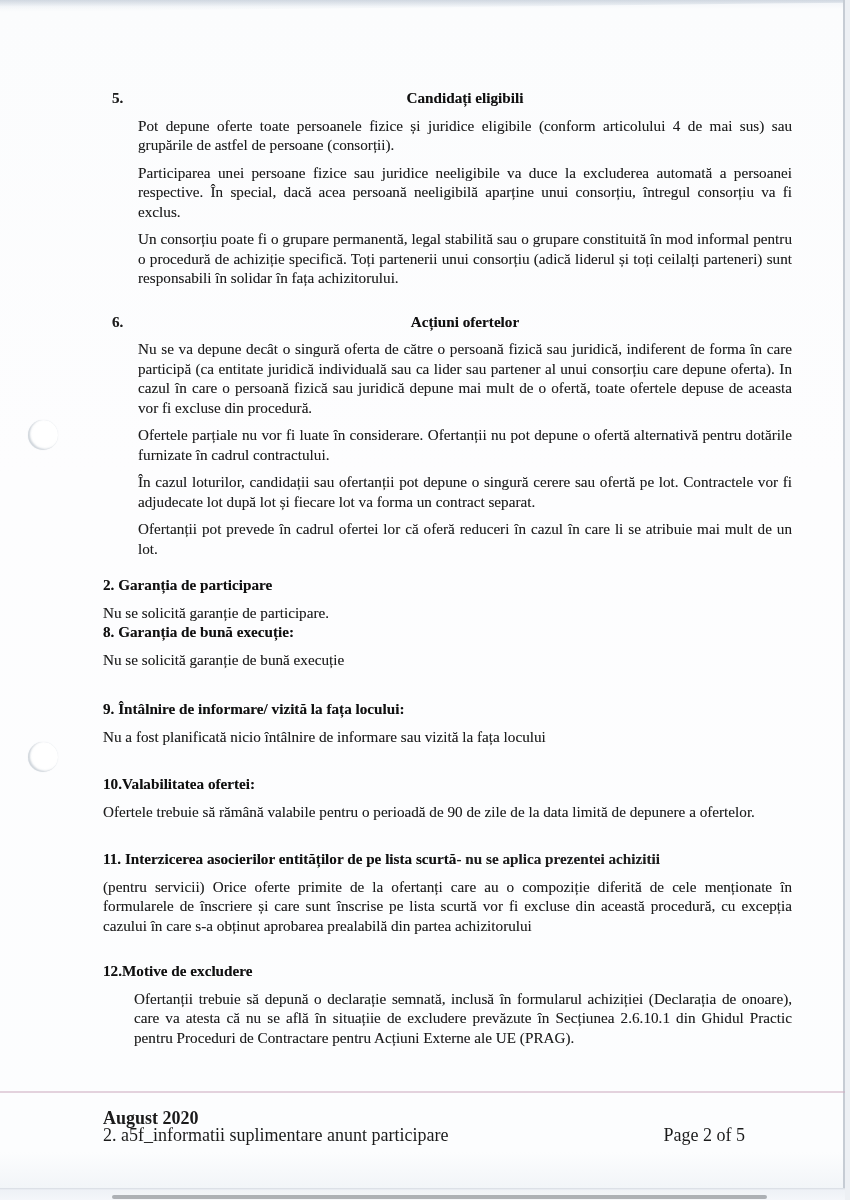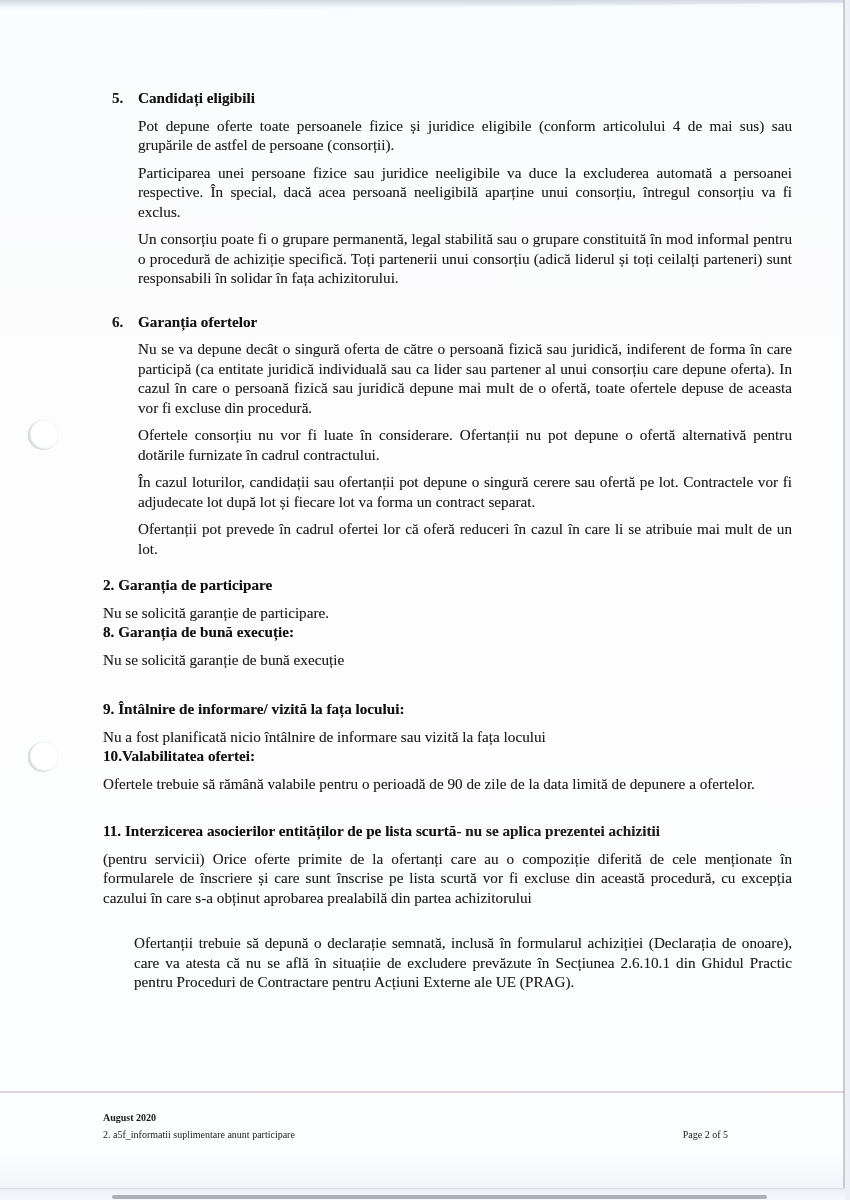--- a/index.html
+++ b/index.html
@@ -57,36 +57,36 @@
   }
   .sec{margin:0;}
   .sec-head{font-weight:bold;color:#101010;}
   .sec-suffix{font-weight:bold;color:#1d1d1d;}
   .para{margin:8px 0 0 0;text-align:justify;}
   .para.indent{margin-left:31px;}
 
   
   .sec.hanging{margin-left:9px;position:relative;}
   .sec.hanging .sec-num{position:absolute;left:0;top:0;font-weight:bold;}
-  .sec.hanging .sec-head{margin-left:26px;}
+  .sec.hanging .sec-head{margin-left:26px;text-align:center;}
   .sec.hanging .hang-body{margin-left:26px;}
 
   
   [data-name="section-numarul-ofertelor"]{margin-top:24px;}
   [data-name="section-garantia-participare"]{margin-top:17px;}
   [data-name="section-garantia-buna-executie"]{}
   [data-name="section-intalnire-informare"]{margin-top:30px;}
-  [data-name="section-valabilitatea-ofertei"]{}
+  [data-name="section-valabilitatea-ofertei"]{margin-top:28px;}
   [data-name="section-interzicerea-asocierilor"]{margin-top:28px;}
   [data-name="section-motive-excludere"]{margin-top:26px;}
 
   
   .footer{
-    position:absolute;left:103px;right:122px;top:1110px;
-    font-size:10px;line-height:16.5px;color:#1b1b1b;
+    position:absolute;left:103px;right:105px;top:1110px;
+    font-size:18px;line-height:16.5px;color:#1b1b1b;
   }
   .footer .date{font-weight:bold;}
   .footer .row{display:flex;justify-content:space-between;align-items:baseline;gap:35px;}
 </style>
 </head>
 <body>
 
 <div class="page" data-name="scanned-document-page">
 
   <div class="top-edge" data-name="scan-top-edge"></div>
@@ -103,24 +103,24 @@
         <span class="sec-num" data-name="section-number">5.</span>
         <div class="sec-head" data-name="section-heading">Candidați eligibili</div>
         <div class="hang-body" data-name="section-body">
           <p class="para" data-name="paragraph">Pot depune oferte toate persoanele fizice și juridice eligibile (conform articolului 4 de mai sus) sau grupările de astfel de persoane (consorții).</p>
           <p class="para" data-name="paragraph">Participarea unei persoane fizice sau juridice neeligibile va duce la excluderea automată a persoanei respective. În special, dacă acea persoană neeligibilă aparține unui consorțiu, întregul consorțiu va fi exclus.</p>
           <p class="para" data-name="paragraph">Un consorțiu poate fi o grupare permanentă, legal stabilită sau o grupare constituită în mod informal pentru o procedură de achiziție specifică. Toți partenerii unui consorțiu (adică liderul și toți ceilalți parteneri) sunt responsabili în solidar în fața achizitorului.</p>
         </div>
       </section>
       <section class="sec hanging" data-name="section-numarul-ofertelor">
         <span class="sec-num" data-name="section-number">6.</span>
-        <div class="sec-head" data-name="section-heading">Garanția ofertelor</div>
+        <div class="sec-head" data-name="section-heading">Acțiuni ofertelor</div>
         <div class="hang-body" data-name="section-body">
           <p class="para" data-name="paragraph">Nu se va depune decât o singură oferta de către o persoană fizică sau juridică, indiferent de forma în care participă (ca entitate juridică individuală sau ca lider sau partener al unui consorțiu care depune oferta). In cazul în care o persoană fizică sau juridică depune mai mult de o ofertă, toate ofertele depuse de aceasta vor fi excluse din procedură.</p>
-          <p class="para" data-name="paragraph">Ofertele consorțiu nu vor fi luate în considerare. Ofertanții nu pot depune o ofertă alternativă pentru dotările furnizate în cadrul contractului.</p>
+          <p class="para" data-name="paragraph">Ofertele parțiale nu vor fi luate în considerare. Ofertanții nu pot depune o ofertă alternativă pentru dotările furnizate în cadrul contractului.</p>
           <p class="para" data-name="paragraph">În cazul loturilor, candidații sau ofertanții pot depune o singură cerere sau ofertă pe lot. Contractele vor fi adjudecate lot după lot și fiecare lot va forma un contract separat.</p>
           <p class="para" data-name="paragraph">Ofertanții pot prevede în cadrul ofertei lor că oferă reduceri în cazul în care li se atribuie mai mult de un lot.</p>
         </div>
       </section>
       <section class="sec flush" data-name="section-garantia-participare">
         <div class="sec-head" data-name="section-heading"><span data-name="section-title">2. Garanția de participare</span></div>
         <p class="para" data-name="paragraph">Nu se solicită garanție de participare.</p>
       </section>
       <section class="sec flush" data-name="section-garantia-buna-executie">
         <div class="sec-head" data-name="section-heading"><span data-name="section-title">8. Garanția de bună execuție:</span></div>
@@ -132,20 +132,21 @@
       </section>
       <section class="sec flush" data-name="section-valabilitatea-ofertei">
         <div class="sec-head" data-name="section-heading"><span data-name="section-title">10.Valabilitatea ofertei:</span></div>
         <p class="para" data-name="paragraph">Ofertele trebuie să rămână valabile pentru o perioadă de 90 de zile de la data limită de depunere a ofertelor.</p>
       </section>
       <section class="sec flush" data-name="section-interzicerea-asocierilor">
         <div class="sec-head" data-name="section-heading"><span data-name="section-title">11. Interzicerea asocierilor entităților de pe lista scurtă</span><span class="sec-suffix" data-name="section-title-suffix">- nu se aplica prezentei achizitii</span></div>
         <p class="para" data-name="paragraph">(pentru servicii) Orice oferte primite de la ofertanți care au o compoziție diferită de cele menționate în formularele de înscriere și care sunt înscrise pe lista scurtă vor fi excluse din această procedură, cu excepția cazului în care s-a obținut aprobarea prealabilă din partea achizitorului</p>
       </section>
       <section class="sec flush" data-name="section-motive-excludere">
+        <div class="sec-head" data-name="section-heading"><span data-name="section-title">12.Motive de excludere</span></div>
         <p class="para indent" data-name="paragraph">Ofertanții trebuie să depună o declarație semnată, inclusă în formularul achiziției (Declarația de onoare), care va atesta că nu se află în situațiie de excludere prevăzute în Secțiunea 2.6.10.1 din Ghidul Practic pentru Proceduri de Contractare pentru Acțiuni Externe ale UE (PRAG).</p>
       </section>
     </div>
 
   <div class="footer" data-name="page-footer">
     <div class="date" data-name="footer-date">August 2020</div>
     <div class="row">
       <span data-name="footer-doc-ref">2. a5f_informatii suplimentare anunt participare</span>
       <span data-name="footer-page-number">Page 2 of 5</span>
     </div>

